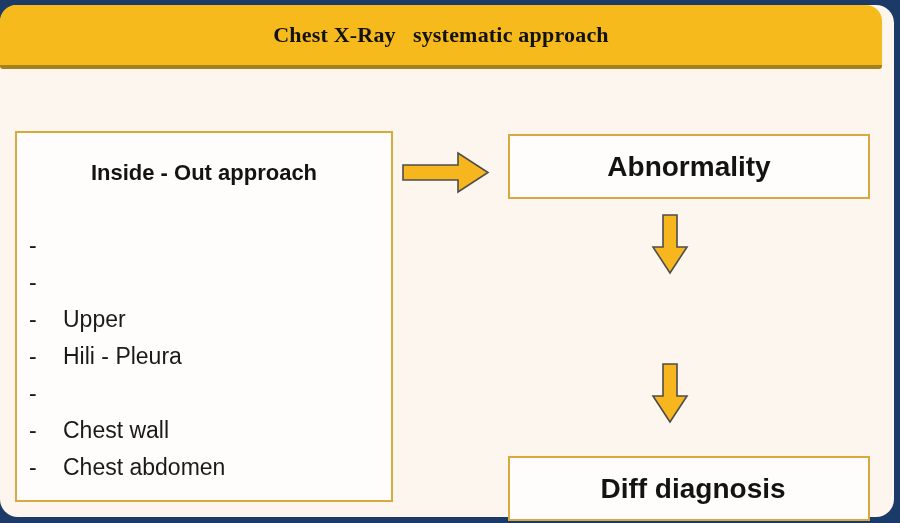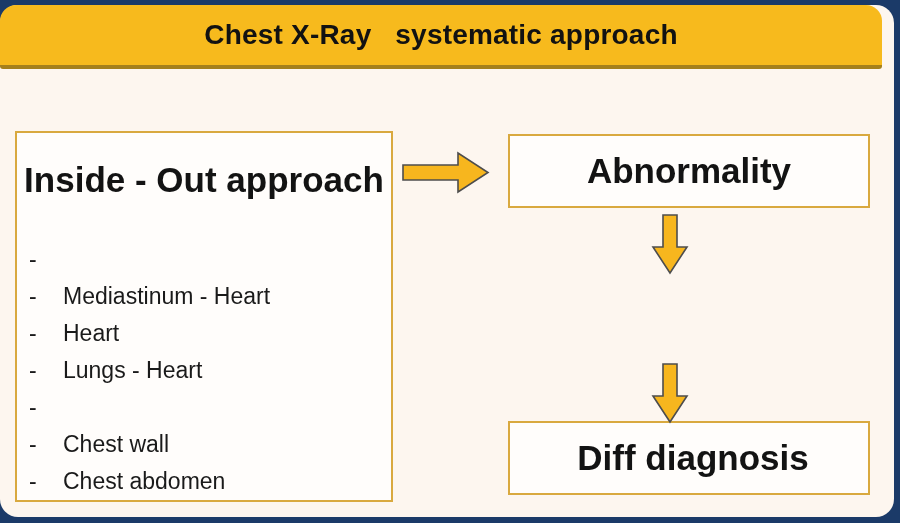--- a/index.html
+++ b/index.html
@@ -34,40 +34,41 @@
     height: 60px;
     background: #f7ba1d;
     border-bottom: 4px solid #a5801b;
     border-radius: 16px 16px 3px 3px;
     display: flex;
     align-items: center;
     justify-content: center;
     z-index: 2;
   }
   .header-title {
-    font-size: 28px;
+    font-size: 22px;
     font-weight: bold;
     color: #121212;
     white-space: pre;
     letter-spacing: 0.2px;
+    font-family: Liberation Serif, serif;
   }
   .left-box {
     position: absolute;
     left: 15px;
     top: 131px;
     width: 378px;
     height: 371px;
     background: #fffdfb;
     border: 2px solid #d9a93f;
     box-sizing: border-box;
   }
   .left-box-title {
     margin-top: 27px;
     text-align: center;
-    font-size: 35px;
+    font-size: 22px;
     font-weight: bold;
     color: #131313;
   }
   .dash-list {
     margin-top: 46px;
   }
   .dash-item {
     display: flex;
     align-items: baseline;
     height: 37px;
@@ -80,34 +81,34 @@
     box-sizing: border-box;
     flex: 0 0 32px;
   }
   .dash-item .item-label {
     padding-left: 14px;
   }
   .flow-box {
     position: absolute;
     left: 508px;
     width: 362px;
-    height: 74px;
+    height: 65px;
     background: #fffdfb;
     border: 2px solid #d9a93f;
     box-sizing: border-box;
     display: flex;
     align-items: center;
     justify-content: center;
-    font-size: 35px;
+    font-size: 28px;
     font-weight: bold;
     color: #131313;
   }
   .flow-box.abnormality { top: 134px; }
   .flow-box.pattern { top: 286px; }
-  .flow-box.diff { top: 421px; padding-left: 8px; }
+  .flow-box.diff { top: 456px; padding-left: 8px; }
   .arrow {
     position: absolute;
     z-index: 1;
   }
   .arrow-right { left: 401px; top: 150px; width: 90px; height: 45px; }
   .arrow-down-1 { left: 651px; top: 213px; width: 38px; height: 62px; }
   .arrow-down-2 { left: 651px; top: 362px; width: 38px; height: 62px; }
   .arrow svg { display: block; width: 100%; height: 100%; }
 </style>
 </head>
@@ -121,29 +122,28 @@
   </div>
 
   <div class="left-box">
     <div class="left-box-title">Inside - Out approach</div>
     <div class="dash-list">
       <div class="dash-item">
         <span class="dash">-</span>
       </div>
       <div class="dash-item">
         <span class="dash">-</span>
-        <span class="item-label">Mediastinum - Heart</span>
       </div>
       <div class="dash-item">
         <span class="dash">-</span>
-        <span class="item-label">Heart</span>
+        <span class="item-label">Upper</span>
       </div>
       <div class="dash-item">
         <span class="dash">-</span>
-        <span class="item-label">Lungs - Heart</span>
+        <span class="item-label">Hili - Pleura</span>
       </div>
       <div class="dash-item">
         <span class="dash">-</span>
       </div>
       <div class="dash-item">
         <span class="dash">-</span>
         <span class="item-label">Chest wall</span>
       </div>
       <div class="dash-item">
         <span class="dash">-</span>

